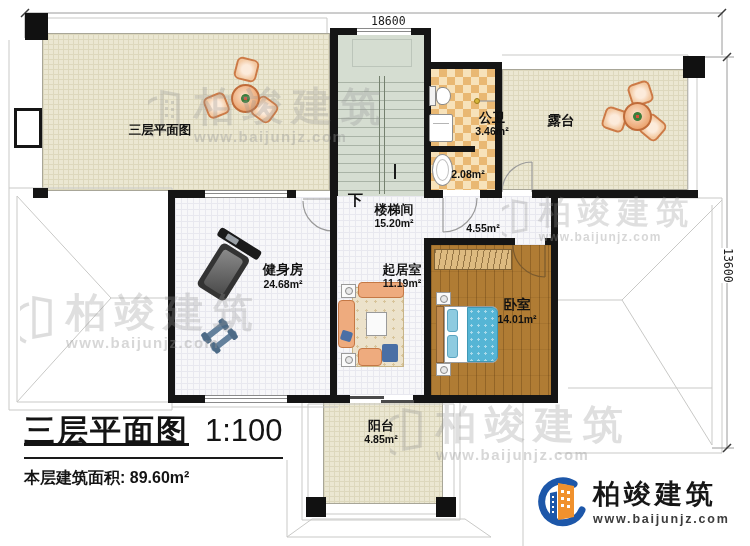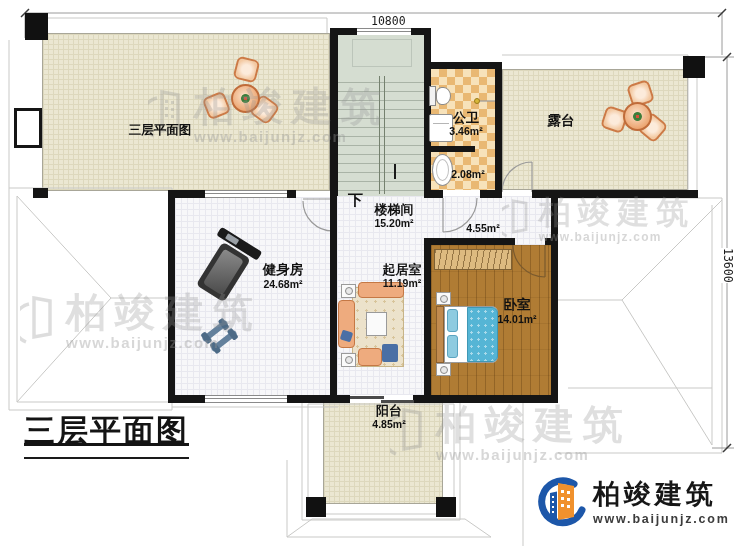--- a/index.html
+++ b/index.html
@@ -315,21 +315,21 @@
       <div class="wm-url">www.baijunjz.com</div>
     </div>
   </div>
 
   <div class="rlabel" style="left:160px;top:124px;">
     <div class="rname small">三层平面图</div>
   </div>
   <div class="rlabel" style="left:561px;top:114px;">
     <div class="rname big">露台</div>
   </div>
-  <div class="rlabel" style="left:466px;top:111px;">
+  <div class="rlabel" style="left:492px;top:111px;">
     <div class="rname">公卫</div>
     <div class="rarea">3.46m²</div>
   </div>
   <div class="rlabel" style="left:468px;top:168px;">
     <div class="rarea">2.08m²</div>
   </div>
   <div class="rlabel" style="left:394px;top:203px;">
     <div class="rname">楼梯间</div>
     <div class="rarea">15.20m²</div>
   </div>
@@ -341,34 +341,36 @@
     <div class="rarea">24.68m²</div>
   </div>
   <div class="rlabel" style="left:402px;top:263px;">
     <div class="rname">起居室</div>
     <div class="rarea">11.19m²</div>
   </div>
   <div class="rlabel" style="left:517px;top:298px;">
     <div class="rname big">卧室</div>
     <div class="rarea">14.01m²</div>
   </div>
-  <div class="rlabel" style="left:381px;top:404px;padding-left:16px;">
+  <div class="rlabel" style="left:381px;top:419px;">
     <div class="rname">阳台</div>
     <div class="rarea">4.85m²</div>
   </div>
   <div class="downlbl" style="left:348px;top:191px;">下</div>
 
-  <div class="dimtext" style="left:368px;top:14px;">10800</div>
+  <div class="dimtext" style="left:368px;top:14px;">18600</div>
   <div class="dimtext dimright" style="left:718px;top:248px;">13600</div>
 
   <div class="titleblock">
     <div class="titleline">
       <span class="tb-title">三层平面图</span>
+      <span class="tb-scale">1:100</span>
     </div>
     <div class="tb-sub">
+      <span>本层建筑面积: 89.60m²</span>
     </div>
   </div>
 
   <div class="logo">
     <svg width="48" height="54" viewBox="0 0 48 54">
       <path d="M36,8 A21,21 0 1 0 44,34" fill="none" stroke="#1d57a9" stroke-width="7" stroke-linecap="round"></path>
       <path d="M12,17 L19,15.5 L19,43 L12,44.5 Z" fill="#1d57a9"></path>
       <path d="M20,7 L36,10 L36,41 L20,44 Z" fill="#f0912d"></path>
       <g fill="#fff">
         <rect x="23" y="14" width="3" height="3"></rect>

